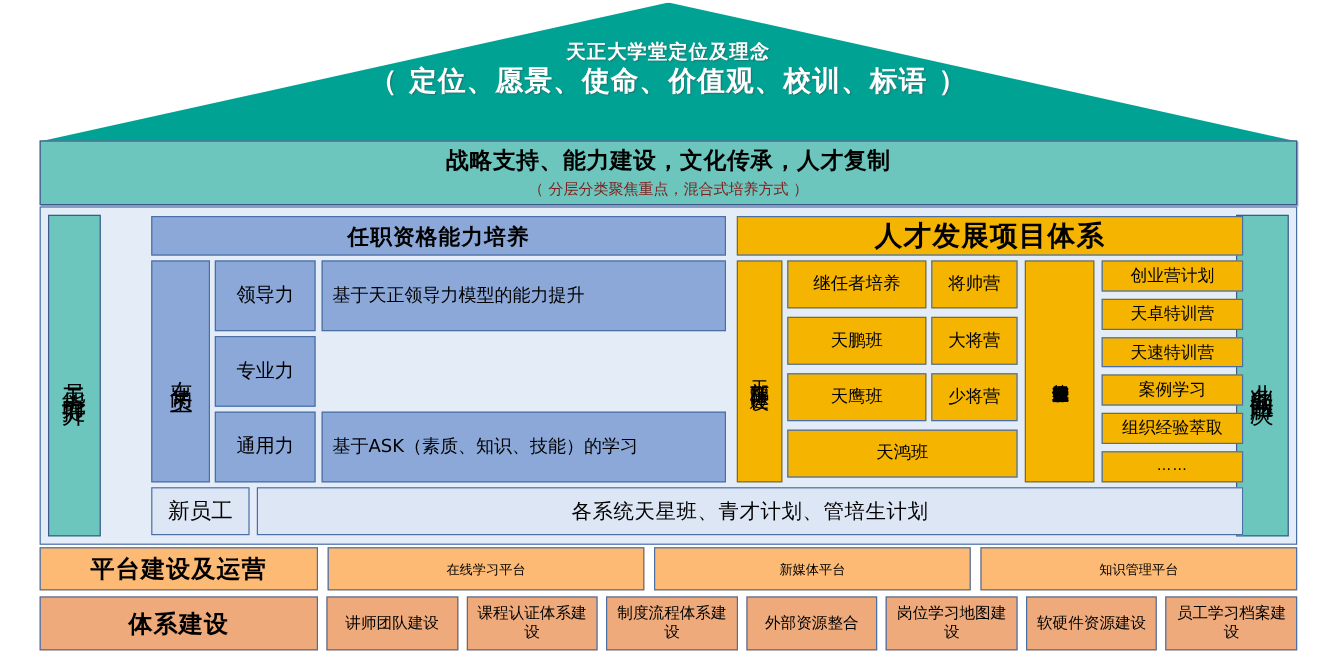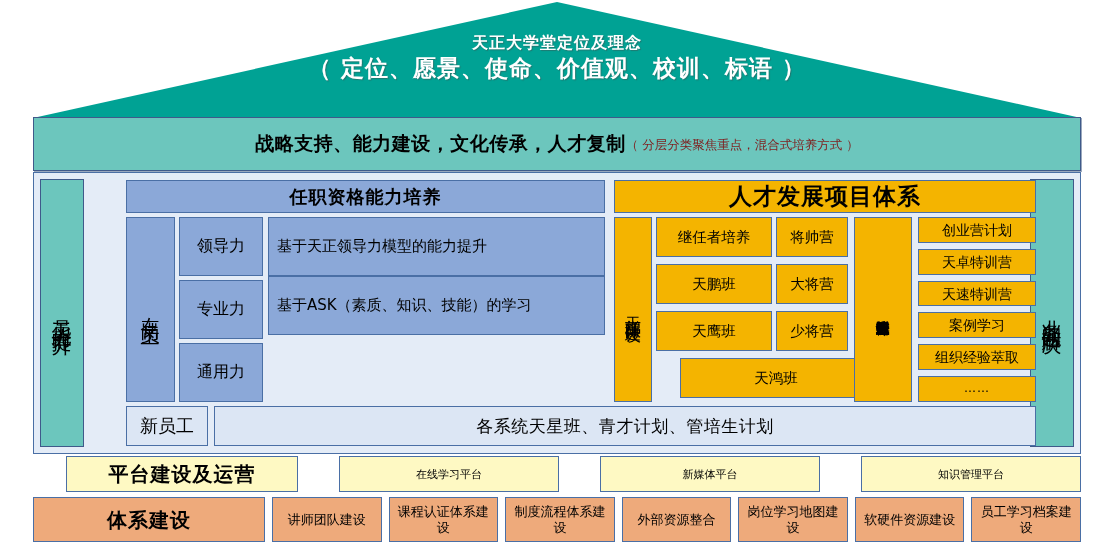--- a/index.html
+++ b/index.html
@@ -27,21 +27,21 @@
     line-height: 1.30; letter-spacing: 1px;
     text-shadow: 1px 1px 1px rgba(70,70,70,.45);
   }
   .roof-l1 { font-size: 16px; }
   .roof-l2 { font-size: 23px; }
 
   
   .band2 {
     position: absolute; left: 33px; top: 117px; width: 1048px; height: 54px;
     background: #6cc6bd; border: 1px solid #3f5a8a;
-    display: flex; align-items: center; justify-content: center;
+    display: flex; flex-direction: column; align-items: center; justify-content: center;
     box-shadow: 1px 1px 0 #9aa8bd;
   }
   .band2-l1 { font-size: 19px; font-weight: bold; color: #000; letter-spacing: .5px; }
   .band2-l2 { font-size: 12.5px; color: #7f1d1d; margin-top: 3px; }
 
   
   .body-box {
     position: absolute; left: 33px; top: 172px; width: 1048px; height: 282px;
     background: #e4ecf7; border: 1px solid #4a6fa5;
   }
@@ -72,21 +72,21 @@
   }
   .onjob-col .vtext { font-size: 19px; letter-spacing: 4px; }
   .cap-col { position: absolute; left: 145px; top: 44px; width: 84px; height: 185px;
              display: flex; flex-direction: column; justify-content: space-between; }
   .cap-cell {
     height: 59px; background: #8ba8d8; border: 1px solid #4a6fa5;
     display: flex; align-items: center; justify-content: center;
     font-size: 16px; color: #000;
   }
   .desc-col { position: absolute; left: 234px; top: 44px; width: 337px; height: 185px;
-              display: flex; flex-direction: column; justify-content: flex-start; }
+              display: flex; flex-direction: column; justify-content: space-between; }
   .desc-cell {
     height: 59px; background: #8ba8d8; border: 1px solid #4a6fa5;
     display: flex; align-items: center;
     padding: 0 8px; font-size: 15px; color: #000; line-height: 1.25;
   }
 
   
   .or-head {
     position: absolute; left: 580px; top: 7px; width: 422px; height: 33px;
     background: #f4b400; border: 1px solid #4a6fa5;
@@ -101,21 +101,21 @@
   .cadre-col .vtext { font-size: 16px; letter-spacing: 2px; }
   .cls-grid { position: absolute; left: 622px; top: 44px; width: 192px; height: 185px; }
   .cls-row { position: absolute; left: 0; width: 192px; height: 40px; display: flex; gap: 4px; }
   .cls-row .c1 { width: 116px; }
   .cls-row .c2 { flex: 1; }
   .ocell {
     background: #f4b400; border: 1px solid #4a6fa5;
     display: flex; align-items: center; justify-content: center;
     font-size: 14.5px; color: #000; text-align: center; line-height: 1.15;
   }
-  .cls-wide { position: absolute; left: 0; top: 141px; width: 192px; height: 40px; margin-left: 24px; }
+  .cls-wide { position: absolute; left: 0; top: 141px; width: 192px; height: 40px; }
 
   .biz-col {
     position: absolute; left: 820px; top: 44px; width: 58px; height: 185px;
     background: #f4b400; border: 1px solid #4a6fa5;
     display: flex; align-items: center; justify-content: center;
   }
   .biz-col .vtext2 {
     font-size: 14px; color: #000; line-height: 1.05; text-align: center;
     writing-mode: vertical-rl; text-orientation: upright; height: 100%;
     letter-spacing: 0px;
@@ -136,23 +136,23 @@
     position: absolute; left: 180px; top: 233px; width: 822px; height: 40px;
     background: #dce6f4; border: 1px solid #4a6fa5;
     display: flex; align-items: center; justify-content: center;
     font-size: 17px; color: #000; letter-spacing: .5px;
   }
 
   
   .row-green { position: absolute; left: 33px; top: 456px; width: 1048px; height: 36px;
                display: flex; gap: 8px; }
   .gbox {
-    background: #fef9c3; border: 1px solid #4a6fa5;
-    display: flex; align-items: center; justify-content: center;
-    color: #000; text-align: center; margin-left: 33px;
+    background: #fdba74; border: 1px solid #4a6fa5;
+    display: flex; align-items: center; justify-content: center;
+    color: #000; text-align: center;
   }
   .gbox.lead { width: 232px; font-size: 20px; font-weight: bold; letter-spacing: 1px; }
   .gbox.item { flex: 1; font-size: 11px; }
 
   
   .row-orange { position: absolute; left: 33px; top: 497px; width: 1048px; height: 45px;
                 display: flex; gap: 7px; }
   .pbox {
     background: #eeaa7b; border: 1px solid #4a6fa5;
     display: flex; align-items: center; justify-content: center;

